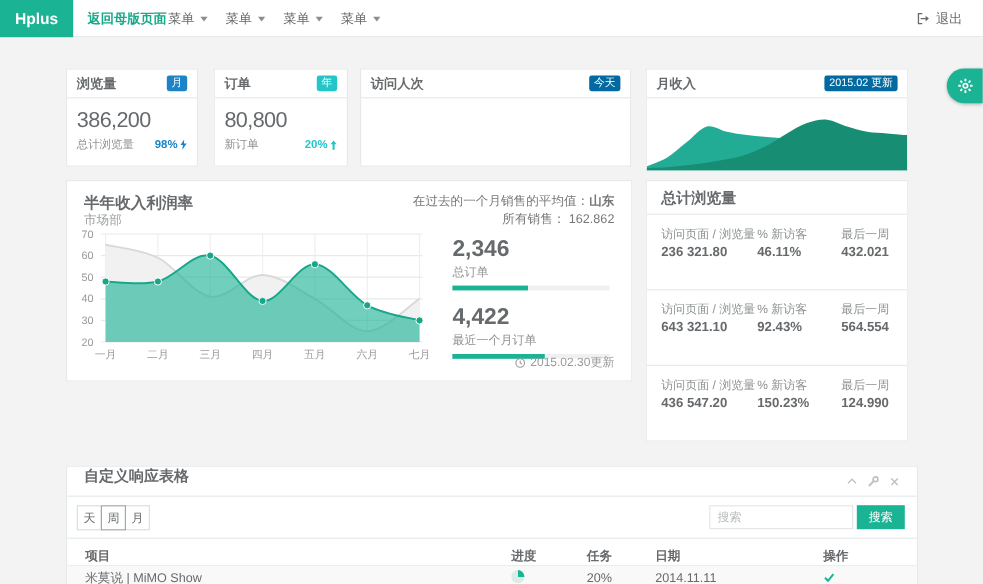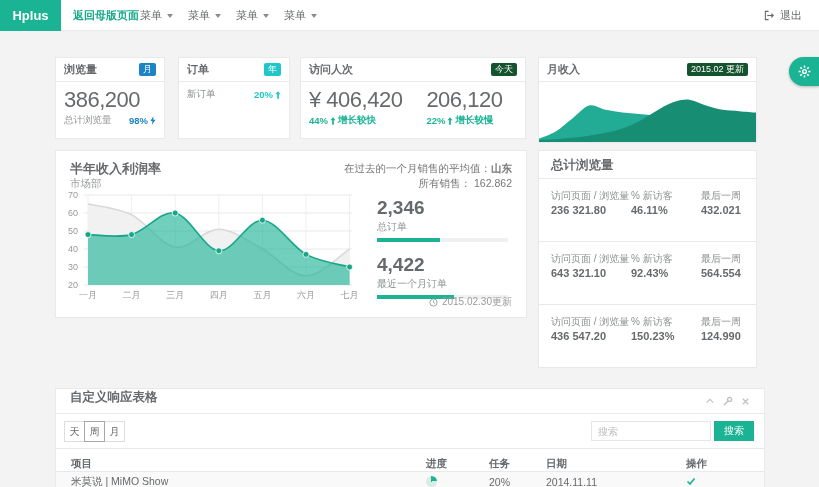--- a/index.html
+++ b/index.html
@@ -26,23 +26,23 @@
   #gear-btn{position:absolute;right:0;top:57px;width:30px;height:29px;background:#1ab394;border:none;
             border-radius:15px 0 0 15px;display:flex;align-items:center;justify-content:center;
             cursor:pointer;box-shadow:0 1px 3px rgba(0,0,0,.25);z-index:5}
 
   
   .card{position:absolute;background:#fff;border:1px solid #e7eaec}
   .card-head{height:24px;display:flex;align-items:center;justify-content:space-between;
              padding:0 8px;border-bottom:1px solid #e7eaec}
   .card-title{font-size:11px;font-weight:bold;color:#676a6c}
   .badge{font-size:9px;color:#fff;padding:1px 4px;border-radius:2px;line-height:1.25;white-space:nowrap}
-  .badge.blue{background:#1c84c6}.badge.cyan{background:#23c6c8}.badge.green{background:#14532d}
+  .badge.blue{background:#1c84c6}.badge.cyan{background:#23c6c8}.badge.green{background:#0369a1}
   .card-body{padding:5px 8px 0}
-  .big-val{font-size:22px;font-weight:300;color:#676a6c;letter-spacing:-.5px;line-height:26px}
+  .big-val{font-size:18px;font-weight:300;color:#676a6c;letter-spacing:-.5px;line-height:26px}
   .card-foot{display:flex;justify-content:space-between;align-items:center;font-size:9.5px;
              color:#8d9192;margin-top:1px}
   .pct{font-weight:bold;display:inline-flex;align-items:center;gap:2px}
   .pct.blue{color:#1c84c6}.pct.cyan{color:#23c6c8}
   #card-visits .card-body{display:flex;gap:24px}
   .v-sub{font-size:9.5px;color:#1ab394;font-weight:bold;display:flex;align-items:center;gap:2px;margin-top:1px}
   #card-income{height:86px}
   #mini-chart{position:absolute;left:0;bottom:0}
 
   
@@ -168,58 +168,37 @@
       </div>
     </div>
   </div>
 
   <div class="card" style="left:178px;top:57px;width:112px;height:82px">
     <div class="card-head">
       <span class="card-title">订单</span>
       <span class="badge cyan">年</span>
     </div>
     <div class="card-body">
+      <div class="big-val">80,800</div>
       <div class="card-foot">
         <span>新订单</span>
         <span class="pct cyan">
           <span>20%</span>
           <svg width="6" height="8" viewBox="0 0 7 9">
             <path d="M3.5 0 L6.5 3.5 H4.5 V9 H2.5 V3.5 H0.5 Z" fill="#23c6c8"></path>
           </svg>
         </span>
       </div>
     </div>
   </div>
 
   <div class="card" id="card-visits" style="left:300px;top:57px;width:226px;height:82px">
     <div class="card-head">
       <span class="card-title">访问人次</span>
       <span class="badge green">今天</span>
-    </div>
-    <div class="card-body">
-      <div>
-        <div class="big-val">¥ 406,420</div>
-        <div class="v-sub">
-          <span>44%</span>
-          <svg width="6" height="8" viewBox="0 0 7 9">
-            <path d="M3.5 0 L6.5 3.5 H4.5 V9 H2.5 V3.5 H0.5 Z" fill="#1ab394"></path>
-          </svg>
-          <span>增长较快</span>
-        </div>
-      </div>
-      <div>
-        <div class="big-val">206,120</div>
-        <div class="v-sub">
-          <span>22%</span>
-          <svg width="6" height="8" viewBox="0 0 7 9">
-            <path d="M3.5 0 L6.5 3.5 H4.5 V9 H2.5 V3.5 H0.5 Z" fill="#1ab394"></path>
-          </svg>
-          <span>增长较慢</span>
-        </div>
-      </div>
     </div>
   </div>
 
   <div class="card" id="card-income" style="left:538px;top:57px;width:219px">
     <div class="card-head">
       <span class="card-title">月收入</span>
       <span class="badge green">2015.02 更新</span>
     </div>
     <svg id="mini-chart" width="217" height="52" viewBox="0 0 217 52">
         <path d="M0,48.56C2.8,47.4,11.1,44.7,16.7,41.4C22.3,38.0,27.8,32.7,33.4,28.4C38.9,24.1,44.5,16.9,50.1,15.4C55.6,14.0,61.2,18.6,66.8,19.8C72.3,21.0,77.9,21.9,83.5,22.6C89.0,23.4,94.6,23.6,100.2,24.1C105.7,24.6,111.3,24.8,116.8,25.5C122.4,26.2,128.0,27.2,133.5,28.4C139.1,29.6,144.7,31.3,150.2,32.7C155.8,34.2,161.4,35.8,166.9,37.0C172.5,38.2,178.1,39.0,183.6,39.9C189.2,40.9,194.7,42.1,200.3,42.8C205.9,43.5,214.2,44.0,217.0,44.2 L217,52 L0,52 Z" fill="#22ac95" stroke="none"></path>

